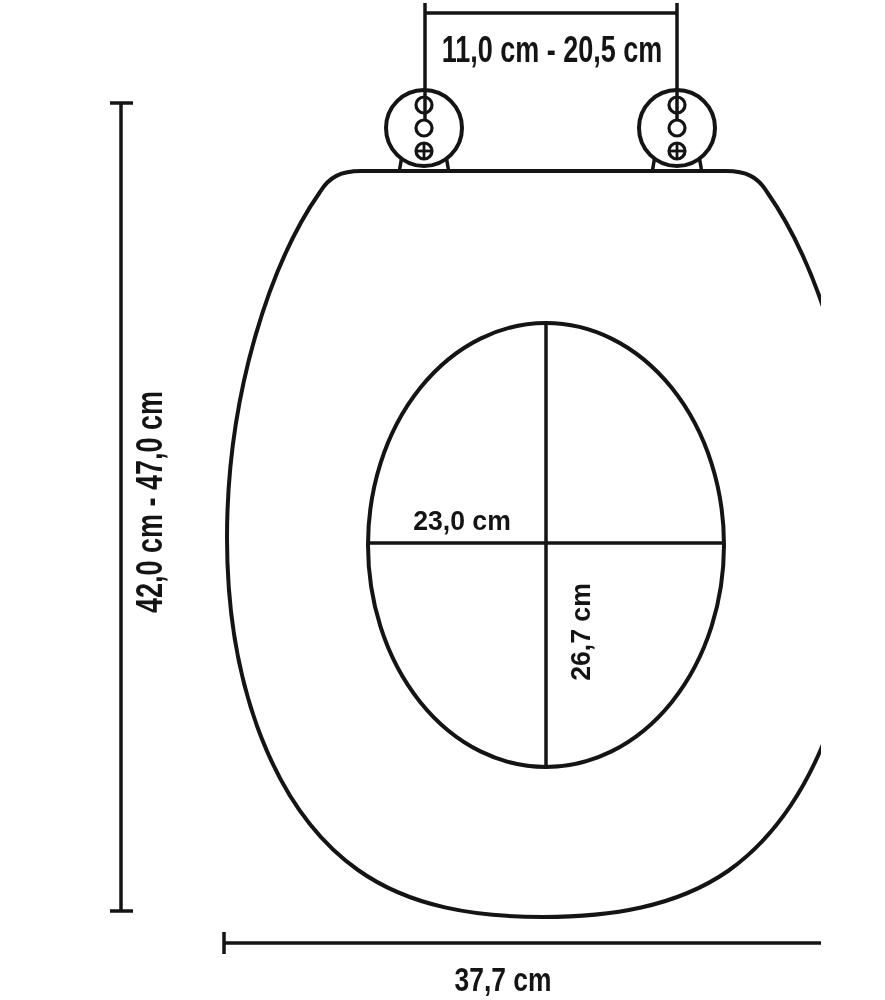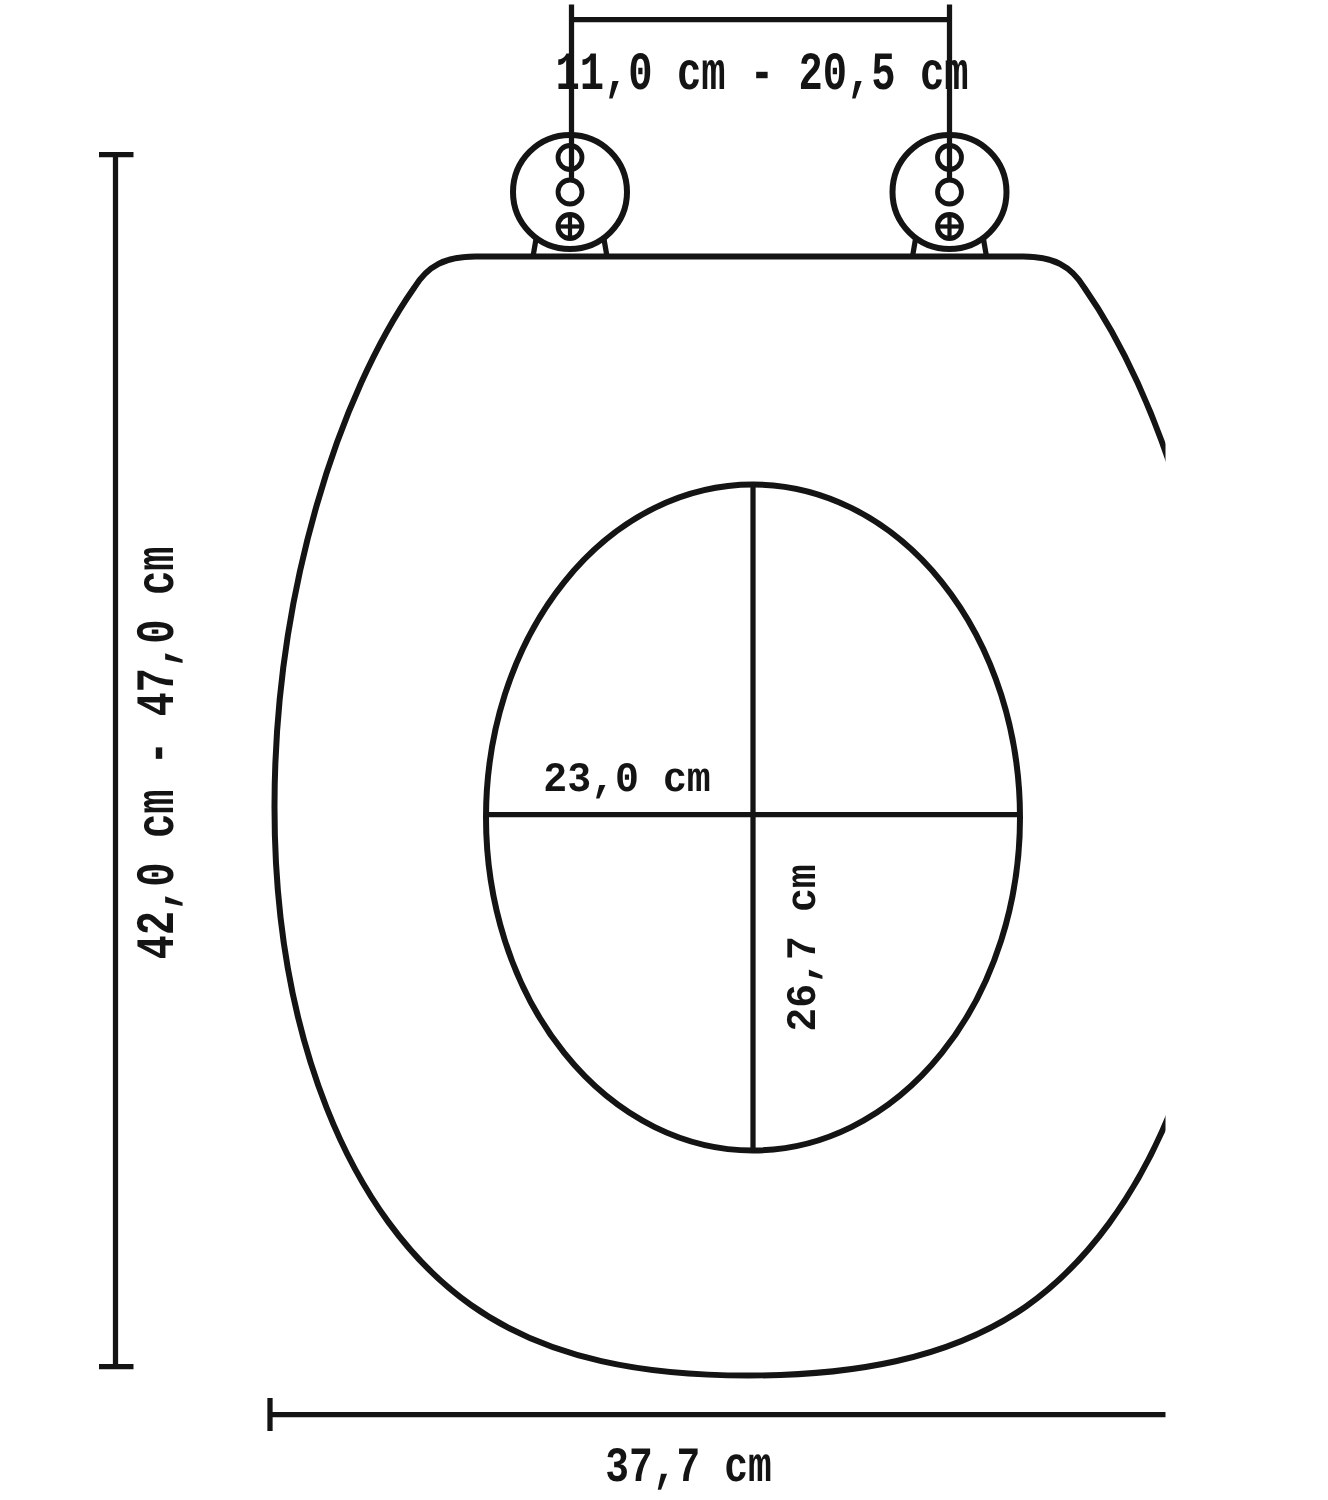--- a/index.html
+++ b/index.html
@@ -6,21 +6,22 @@
     margin: 0;
     padding: 0;
     background: #ffffff;
   }
   .stage {
     position: relative;
     width: 777px;
     height: 1000px;
     background: #ffffff;
     overflow: hidden;
-    font-family: Liberation Mono, monospace;
+    font-family: Liberation Sans, sans-serif;
+    margin-left: 44px;
   }
   .drawing {
     position: absolute;
     left: 0;
     top: 0;
   }
   .dim-label {
     position: absolute;
     color: #141414;
     font-weight: 700;

